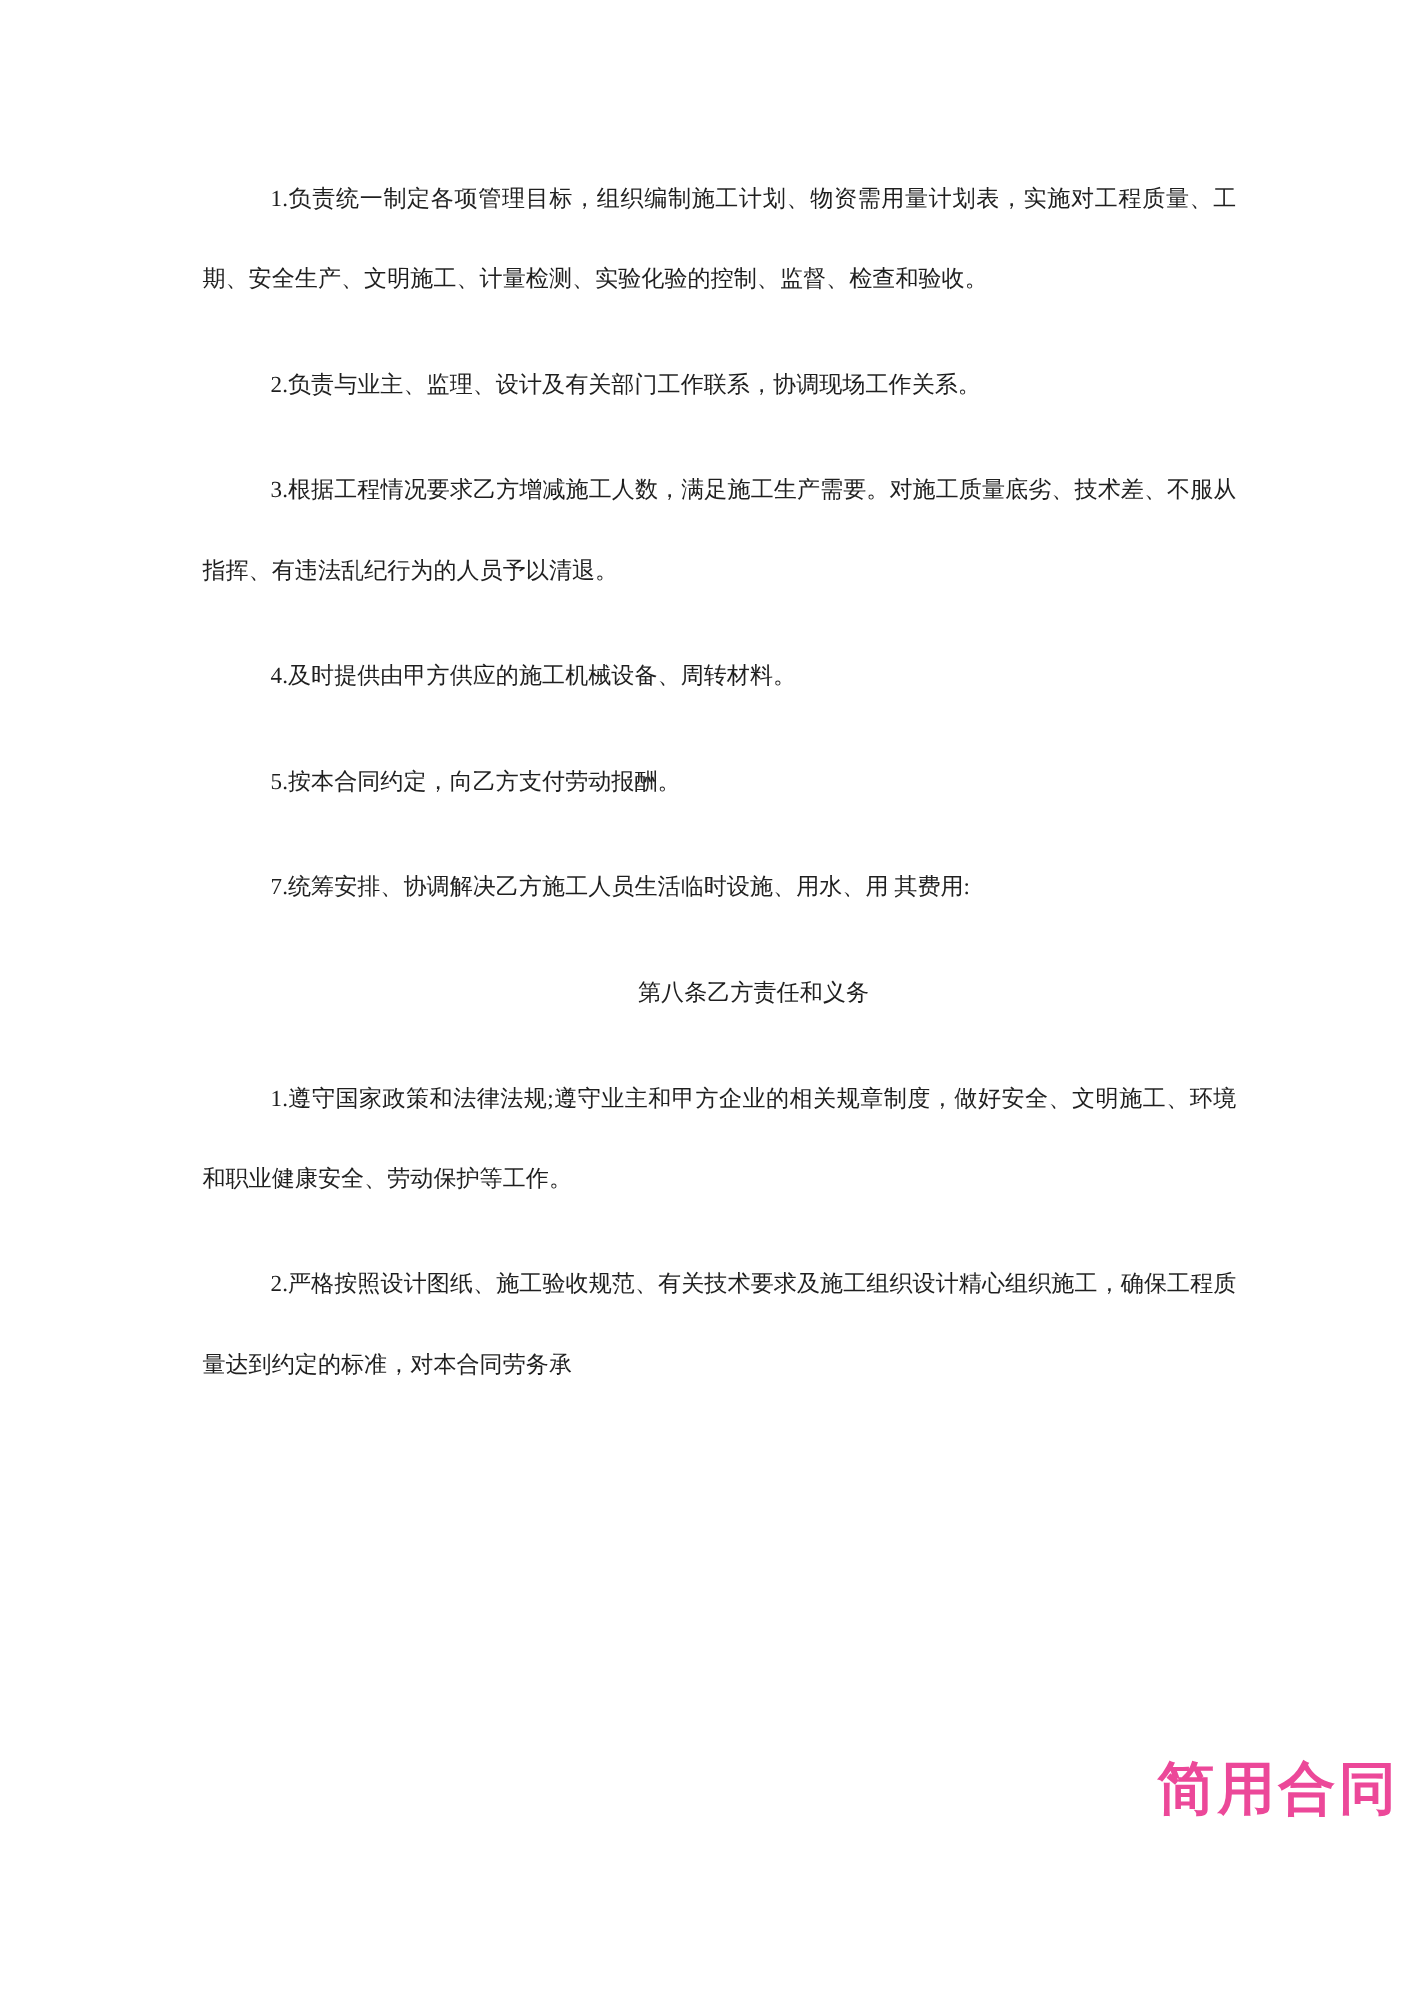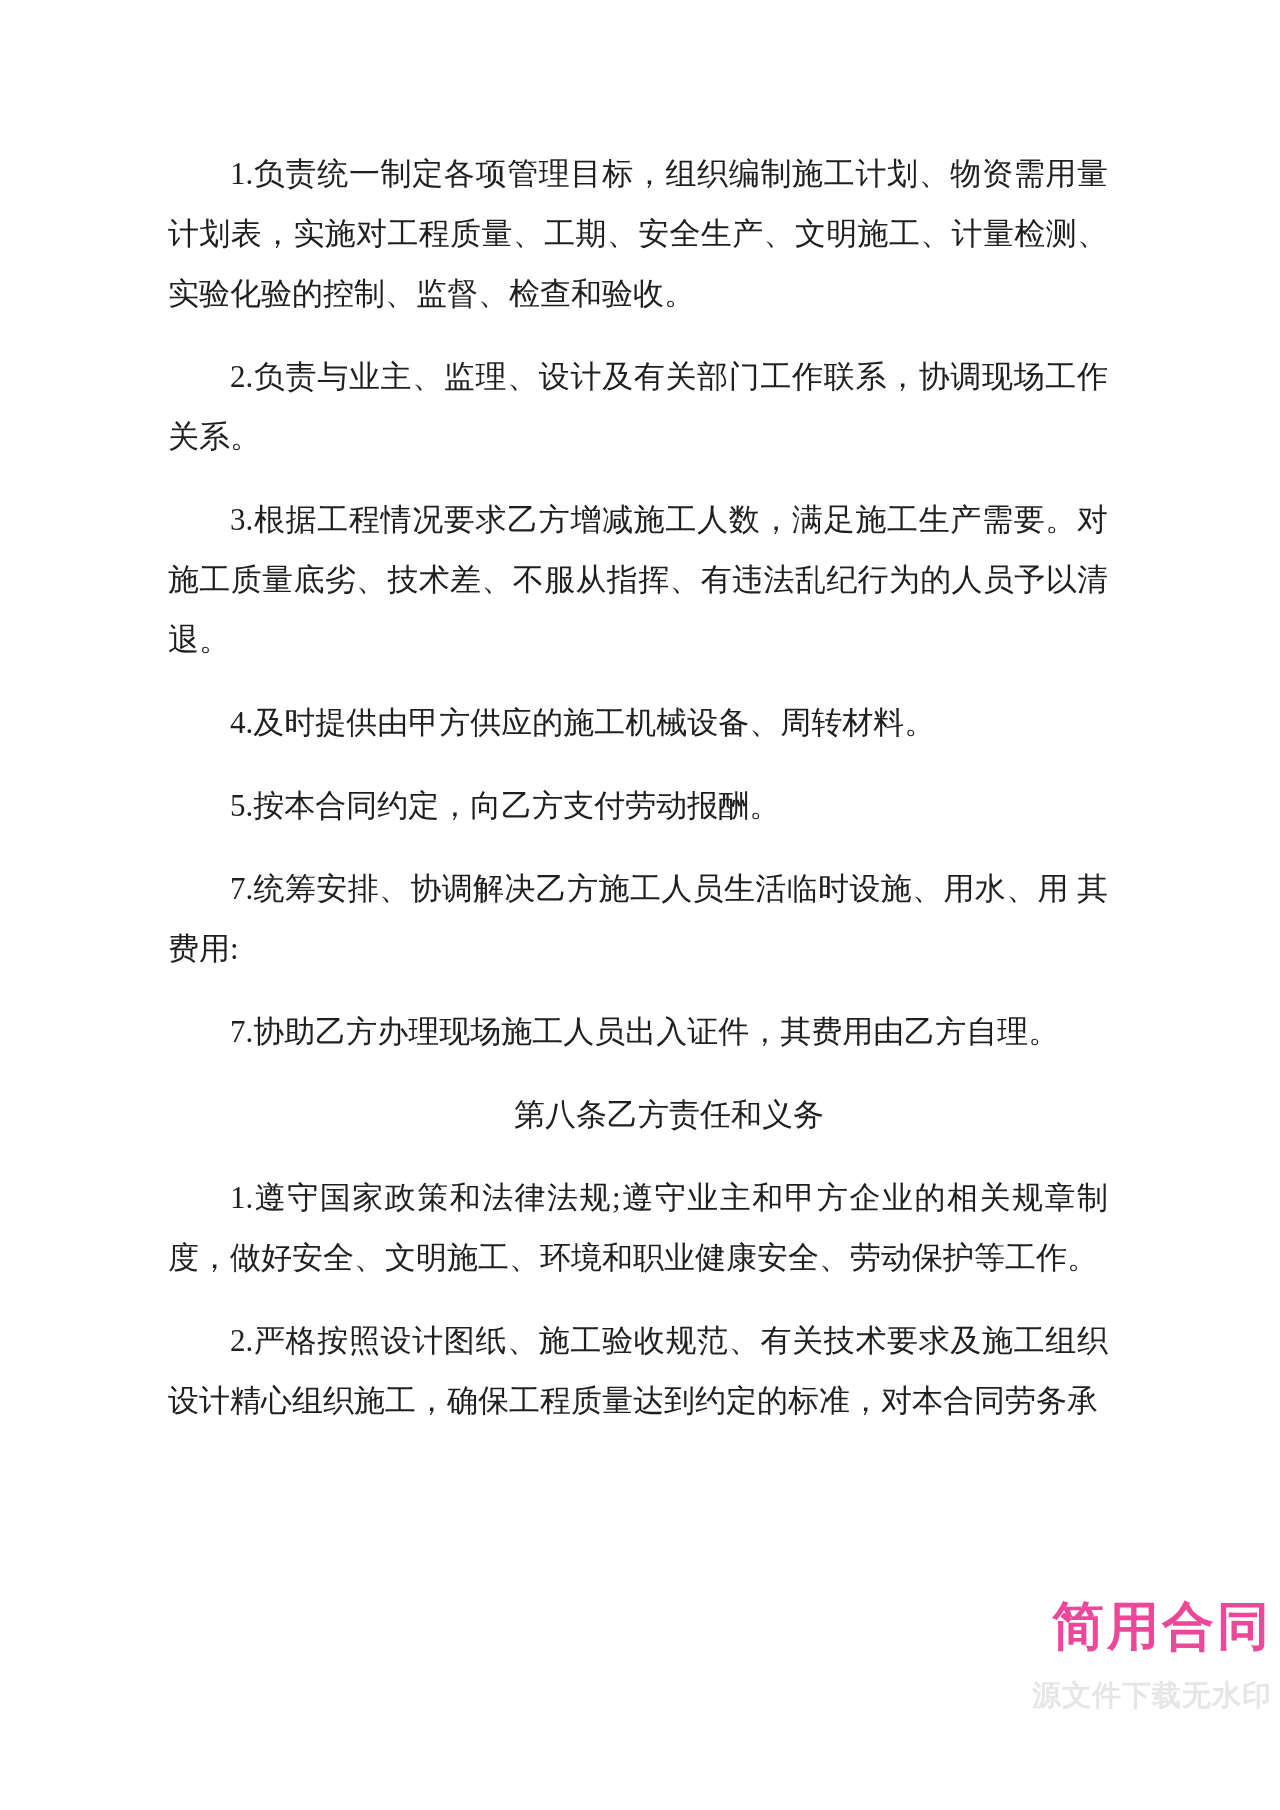--- a/index.html
+++ b/index.html
@@ -9,27 +9,27 @@
   }
   .page {
     position: relative;
     width: 1280px;
     height: 1810px;
     background: #ffffff;
     overflow: hidden;
   }
   .doc-content {
     position: absolute;
-    left: 168px;
+    left: 184px;
     top: 144px;
     width: 940px;
     color: #1f1f1f;
     font-family: "Liberation Serif", "DejaVu Serif", serif;
-    font-size: 31px;
-    line-height: 60px;
+    font-size: 21px;
+    line-height: 73px;
     text-align: justify;
     text-justify: inter-character;
   }
   .doc-content p {
     margin: 0 0 23px 0;
     text-indent: 62px;
   }
   .doc-content p.heading {
     text-align: center;
   }
@@ -56,21 +56,19 @@
 <body>
 
 <div class="page">
   <div class="doc-content" style="color: rgb(31, 31, 31);">
       <p class="body">1.负责统一制定各项管理目标，组织编制施工计划、物资需用量计划表，实施对工程质量、工期、安全生产、文明施工、计量检测、实验化验的控制、监督、检查和验收。</p>
       <p class="body">2.负责与业主、监理、设计及有关部门工作联系，协调现场工作关系。</p>
       <p class="body">3.根据工程情况要求乙方增减施工人数，满足施工生产需要。对施工质量底劣、技术差、不服从指挥、有违法乱纪行为的人员予以清退。</p>
       <p class="body">4.及时提供由甲方供应的施工机械设备、周转材料。</p>
       <p class="body">5.按本合同约定，向乙方支付劳动报酬。</p>
       <p class="body">7.统筹安排、协调解决乙方施工人员生活临时设施、用水、用 其费用:</p>
-      <p class="body">7.协助乙方办理现场施工人员出入证件，其费用由乙方自理。</p>
       <p class="heading">第八条乙方责任和义务</p>
       <p class="body">1.遵守国家政策和法律法规;遵守业主和甲方企业的相关规章制度，做好安全、文明施工、环境和职业健康安全、劳动保护等工作。</p>
       <p class="body">2.严格按照设计图纸、施工验收规范、有关技术要求及施工组织设计精心组织施工，确保工程质量达到约定的标准，对本合同劳务承</p>
     </div>
 
   <div class="watermark watermark-title" style="color: #ec4899;">简用合同</div>
-  <div class="watermark watermark-subtitle" style="color: rgb(230, 230, 230);">源文件下载无水印</div>
 </div>
 
 </body></html>

